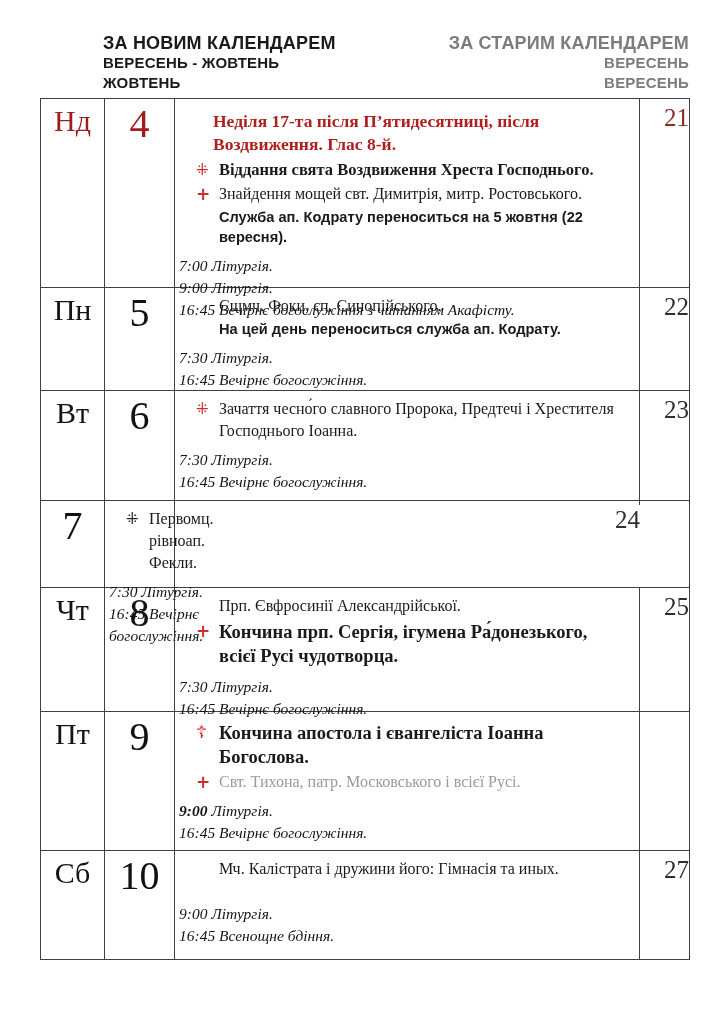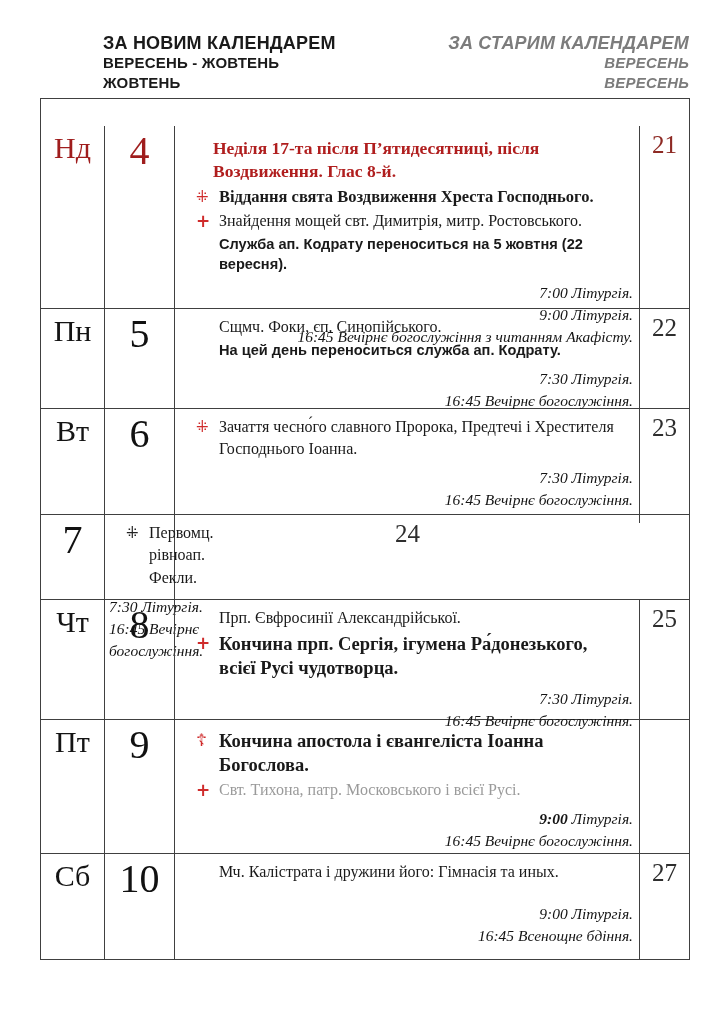--- a/index.html
+++ b/index.html
@@ -3,61 +3,61 @@
 <meta charset="utf-8">
 <style>
   html,body{margin:0;padding:0;background:#ffffff;}
   .page{position:relative;width:725px;height:1024px;background:#ffffff;overflow:hidden;
         font-family:"Liberation Serif",serif;color:#1a1a1a;}
 
   
   .cal-header{position:absolute;top:33px;left:103px;right:36px;display:flex;
               justify-content:space-between;font-family:"Liberation Sans",sans-serif;font-weight:bold;}
   .cal-header .hcol{display:flex;flex-direction:column;line-height:20px;}
-  .cal-header .hcol.right{text-align:right;color:#7c7c7c;font-style:italic;}
+  .cal-header .hcol.right{text-align:right;color:#7c7c7c;}
   .h-line1{font-size:18px;letter-spacing:.2px;}
   .h-line2,.h-line3{font-size:15px;letter-spacing:.2px;}
 
   
   .cal-table{position:absolute;left:40px;top:98px;width:650px;height:862px;
              border:1px solid #404040;box-sizing:border-box;display:flex;flex-direction:column;}
   .crow{display:grid;grid-template-columns:64px 70px 465px 49px;border-bottom:1px solid #404040;
         box-sizing:border-box;min-height:0;}
   .crow:last-child{border-bottom:none;}
-  .crow:nth-child(1){height:189px;margin-top:27px;}
+  .crow:nth-child(1){height:189px;}
   .crow:nth-child(2){height:103px;}
   .crow:nth-child(3){height:110px;}
   .crow:nth-child(4){height:87px;}
   .crow:nth-child(5){height:124px;}
   .crow:nth-child(6){height:139px;}
   .crow:nth-child(7){height:108px;}
   .cell{box-sizing:border-box;min-width:0;}
   .day-cell{border-right:1px solid #404040;font-size:30px;text-align:center;padding-top:5px;color:#141414;}
   .date-cell{border-right:1px solid #404040;font-size:40px;text-align:center;padding-top:1px;color:#111111;}
   .day-cell.red,.date-cell.red{color:#9f1d1d;}
-  .old-date-cell{font-size:25px;text-align:center;padding-top:5px;color:#2e2e2e;}
+  .old-date-cell{font-size:25px;text-align:right;padding-top:5px;color:#2e2e2e;}
   .old-date-cell.sunday{color:#8e2a24;}
 
   .content-cell{border-right:1px solid #404040;display:flex;flex-direction:column;
                 padding:7px 6px 12px 4px;}
   .row-title{color:#b01e1e;font-weight:bold;font-size:17.5px;line-height:1.32;
              margin:4px 10px 3px 34px;}
   .feast-line{position:relative;padding-left:40px;padding-right:8px;font-size:16px;
               line-height:1.38;margin-bottom:1px;}
   .feast-line.bold{font-weight:bold;font-size:16.5px;}
   .feast-line.large{font-weight:bold;font-size:18.5px;line-height:1.3;margin:2px 0;}
   .feast-line.gray{color:#9a9a9a;}
   .feast-line.note{font-family:"Liberation Sans",sans-serif;font-weight:bold;font-size:14.6px;
                    line-height:1.4;margin-top:1px;}
   .marker{position:absolute;left:17px;top:1px;color:#cf2b2b;font-size:15px;font-weight:normal;
           font-family:"DejaVu Sans",sans-serif;}
   .marker.plus{font-size:17px;font-weight:bold;top:0;}
   .marker.black{color:#222222;}
   .marker.orthodox-cross{font-size:17px;top:0;}
-  .services{margin-top:auto;padding-top:6px;text-align:right;}
+  .services{margin-top:auto;padding-top:6px;}
   .service-line{font-style:italic;font-size:15.5px;line-height:22px;color:#141414;}
   .service-time.bt{font-weight:bold;}
 </style>
 </head>
 <body>
 
 <div class="page">
 
   <div class="cal-header">
     <div class="hcol left">

